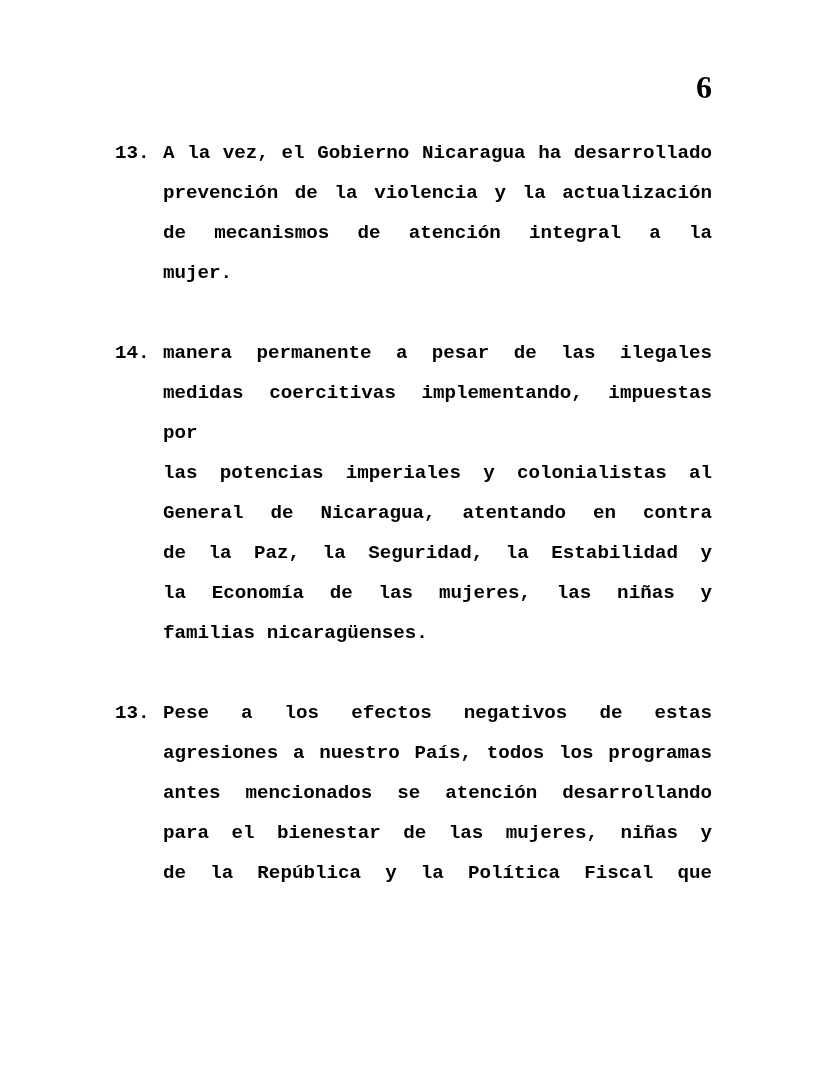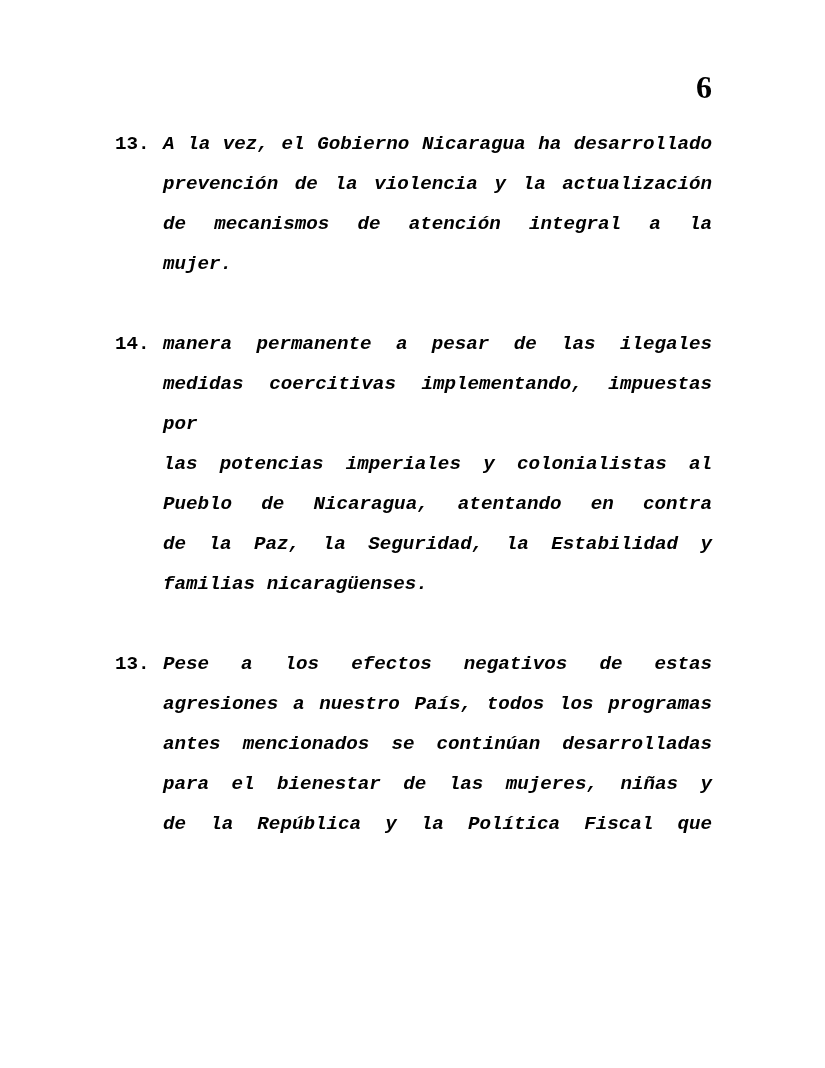--- a/index.html
+++ b/index.html
@@ -21,21 +21,21 @@
     top: 71px;
     right: 113px;
     font-family: "Liberation Serif", serif;
     font-weight: 700;
     font-size: 32px;
     line-height: 32px;
     color: #000000;
   }
   .content {
     position: absolute;
-    top: 124px;
+    top: 133px;
     left: 115px;
     width: 597px;
   }
   .paragraph {
     position: relative;
     padding-left: 48px;
     margin-bottom: 40px;
     font-family: "Liberation Mono", monospace;
     font-weight: 700;
     font-size: 19.2px;
@@ -46,21 +46,20 @@
   .para-number {
     position: absolute;
     left: 0;
     top: 0;
     line-height: 40px;
     white-space: nowrap;
   }
   .line {
     text-align: justify;
     text-align-last: justify;
-    font-style: italic;
   }
   .line.para-end {
     text-align-last: left;
   }
 </style>
 </head>
 <body>
 
 <div class="page">
   <div class="page-number">6</div>
@@ -74,30 +73,31 @@
           <div class="line para-end">mujer.</div>
         </div>
   </div>
 
   <div class="paragraph">
     <span class="para-number">14.</span>
     <div class="para-body">
           <div class="line">manera permanente a pesar de las ilegales</div>
           <div class="line">medidas coercitivas implementando, impuestas por</div>
           <div class="line">las potencias imperiales y colonialistas al</div>
-          <div class="line">Pueblo de Nicaragua, atentando en contra</div>
+          <div class="line">General de Nicaragua, atentando en contra</div>
           <div class="line">de la Paz, la Seguridad, la Estabilidad y</div>
+          <div class="line">la Economía de las mujeres, las niñas y</div>
           <div class="line para-end">familias nicaragüenses.</div>
         </div>
   </div>
 
   <div class="paragraph">
     <span class="para-number">13.</span>
     <div class="para-body">
           <div class="line">Pese a los efectos negativos de estas</div>
           <div class="line">agresiones a nuestro País, todos los programas</div>
-          <div class="line">antes mencionados se continúan desarrolladas</div>
+          <div class="line">antes mencionados se atención desarrollando</div>
           <div class="line">para el bienestar de las mujeres, niñas y</div>
           <div class="line">de la República y la Política Fiscal que</div>
         </div>
   </div>
 </div>
 </div>
 
 </body></html>

